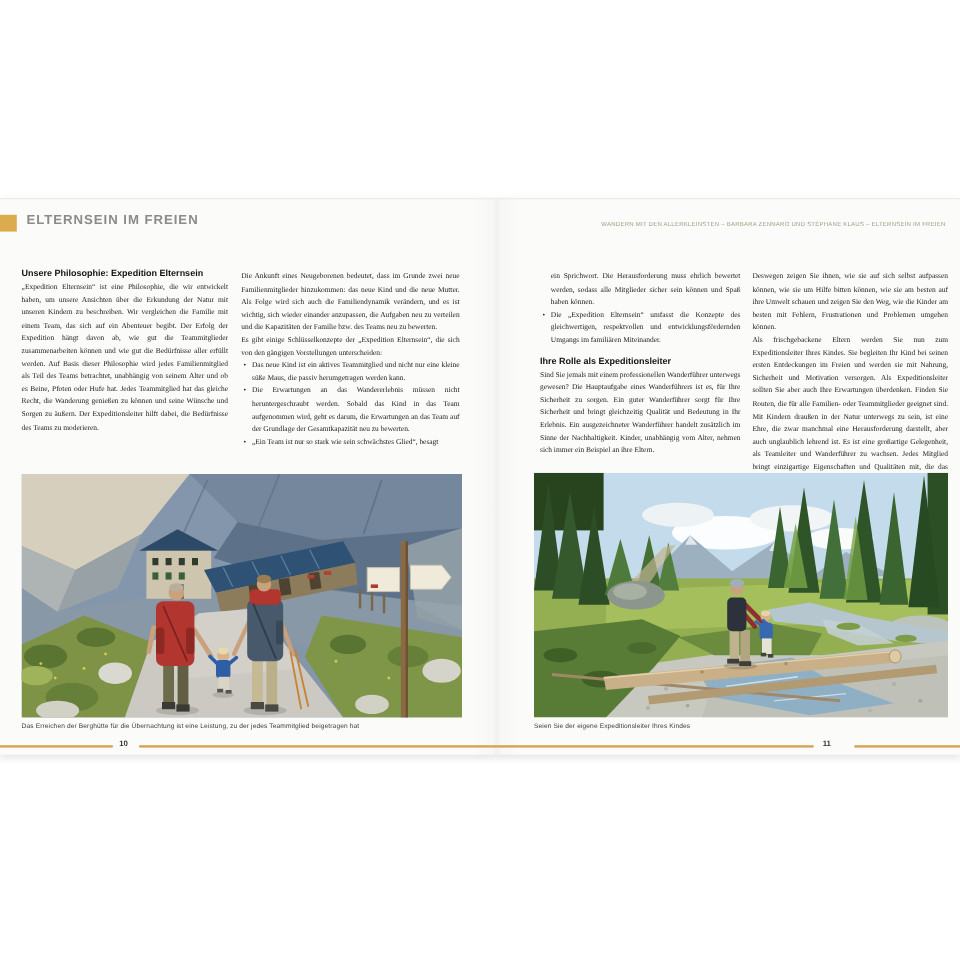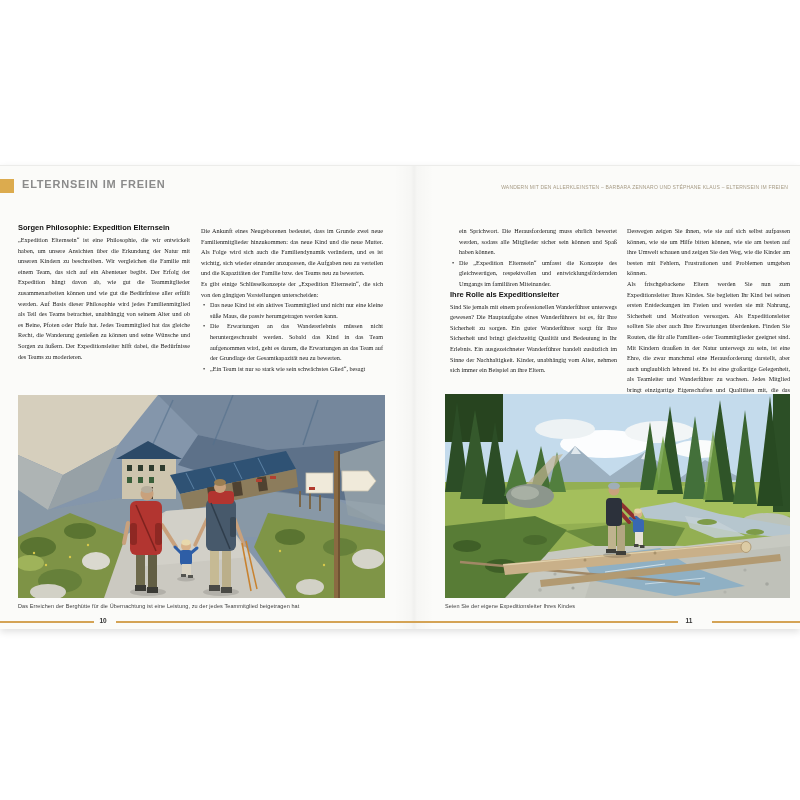--- a/index.html
+++ b/index.html
@@ -14,21 +14,21 @@
                 letter-spacing:.8px;color:#8b8b8b;}
   .running-head{position:absolute;right:12px;top:18px;font-size:5px;letter-spacing:.2px;color:#a59a84;}
   .col{position:absolute;top:57px;z-index:1;color:#1f1f1f;}
   .col1{left:18px;width:172px;}
   .col2{left:201px;width:182px;top:60px;}
   .col3{left:450px;width:167px;top:60px;}
   .col4{left:627px;width:163px;top:60px;}
   h1.section-heading{margin:0 0 3px 0;font-size:11px;line-height:12.5px;font-weight:800;
                      letter-spacing:.2px;color:#111;}
   h2.subhead{margin:0 0 3px 0;font-size:7.5px;font-weight:bold;color:#111;}
-  h2.subhead.spaced{margin-top:0;}
+  h2.subhead.spaced{margin-top:6px;}
   .body-text{margin:0;font-family:"Liberation Serif",serif;font-size:6.2px;line-height:10.6px;
              text-align:justify;color:#222;}
   .body-text + .body-text{margin-top:0;}
   .bullet{position:relative;padding-left:9px;margin:0;}
   .bullet::before{content:"\2022";position:absolute;left:2px;top:0;font-family:"Liberation Serif",serif;
                   font-size:6.2px;line-height:10.6px;color:#222;}
   .hang{padding-left:9px;}
   .photo{position:absolute;z-index:2;display:block;}
   .photo-left{left:18px;top:229px;width:367px;height:203px;}
   .photo-right{left:445px;top:228px;width:345px;height:204px;}
@@ -50,21 +50,21 @@
 
 <div class="stage">
   <div class="spread">
     <div class="fold"></div>
 
     <div class="accent-bar"></div>
     <div class="chapter-head">ELTERNSEIN IM FREIEN</div>
     <div class="running-head">WANDERN MIT DEN ALLERKLEINSTEN – BARBARA ZENNARO UND STÉPHANE KLAUS – ELTERNSEIN IM FREIEN</div>
 
     <section class="col col1">
-      <h2 class="subhead">Sorgen Philosophie: Expedition Elternsein</h2>
+      <h2 class="subhead">Unsere Philosophie: Expedition Elternsein</h2>
       <p class="body-text">„Expedition Elternsein“ ist eine Philosophie, die wir entwickelt haben, um unsere Ansichten über die Erkundung der Natur mit unseren Kindern zu beschreiben. Wir vergleichen die Familie mit einem Team, das sich auf ein Abenteuer begibt. Der Erfolg der Expedition hängt davon ab, wie gut die Teammitglieder zusammenarbeiten können und wie gut die Bedürfnisse aller erfüllt werden. Auf Basis dieser Philosophie wird jedes Familienmitglied als Teil des Teams betrachtet, unabhängig von seinem Alter und ob es Beine, Pfoten oder Hufe hat. Jedes Teammitglied hat das gleiche Recht, die Wanderung genießen zu können und seine Wünsche und Sorgen zu äußern. Der Expeditionsleiter hilft dabei, die Bedürfnisse des Teams zu moderieren.</p>
     </section>
 
     <section class="col col2">
       <p class="body-text">Die Ankunft eines Neugeborenen bedeutet, dass im Grunde zwei neue Familienmitglieder hinzukommen: das neue Kind und die neue Mutter. Als Folge wird sich auch die Familiendynamik verändern, und es ist wichtig, sich wieder einander anzupassen, die Aufgaben neu zu verteilen und die Kapazitäten der Familie bzw. des Teams neu zu bewerten.</p>
       <p class="body-text">Es gibt einige Schlüsselkonzepte der „Expedition Elternsein“, die sich von den gängigen Vorstellungen unterscheiden:</p>
       <div class="body-text bullet">
         <span>Das neue Kind ist ein aktives Teammitglied und nicht nur eine kleine süße Maus, die passiv herumgetragen werden kann.</span>
       </div>
       <div class="body-text bullet">

